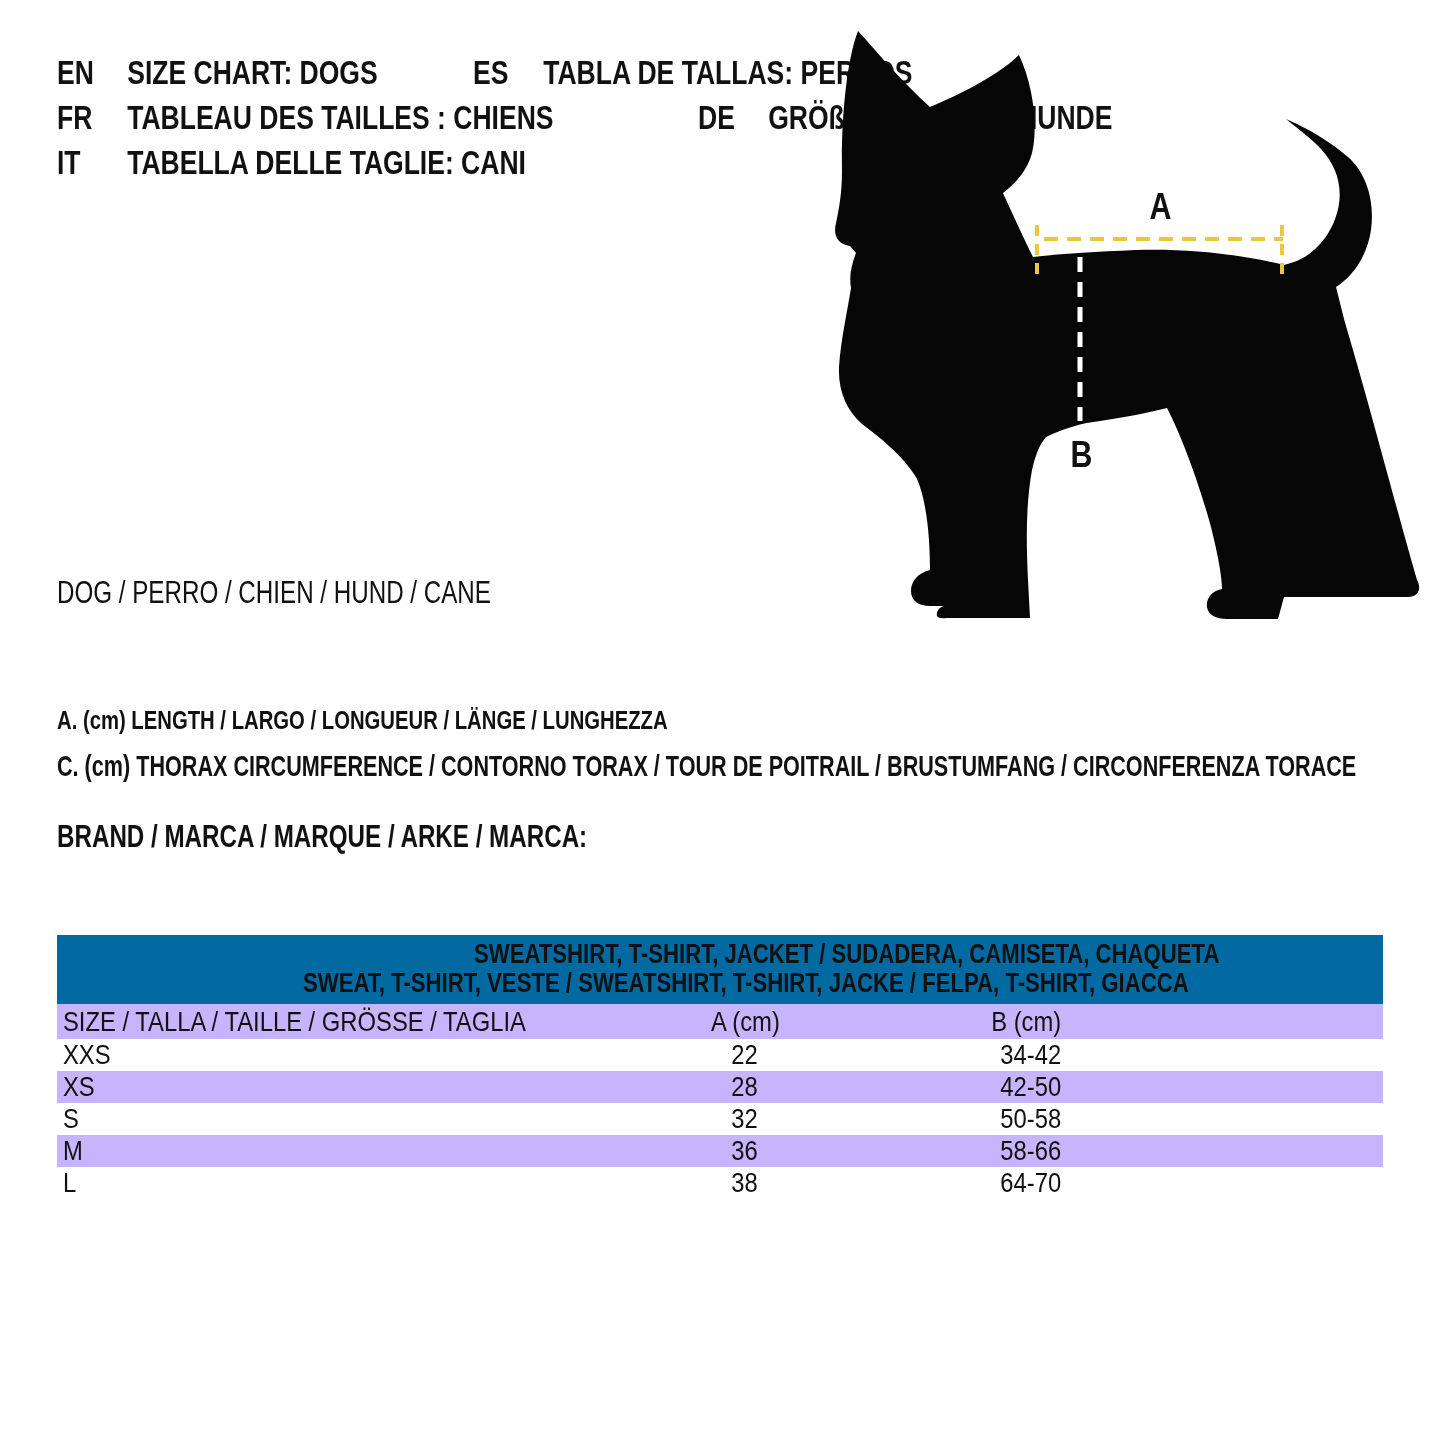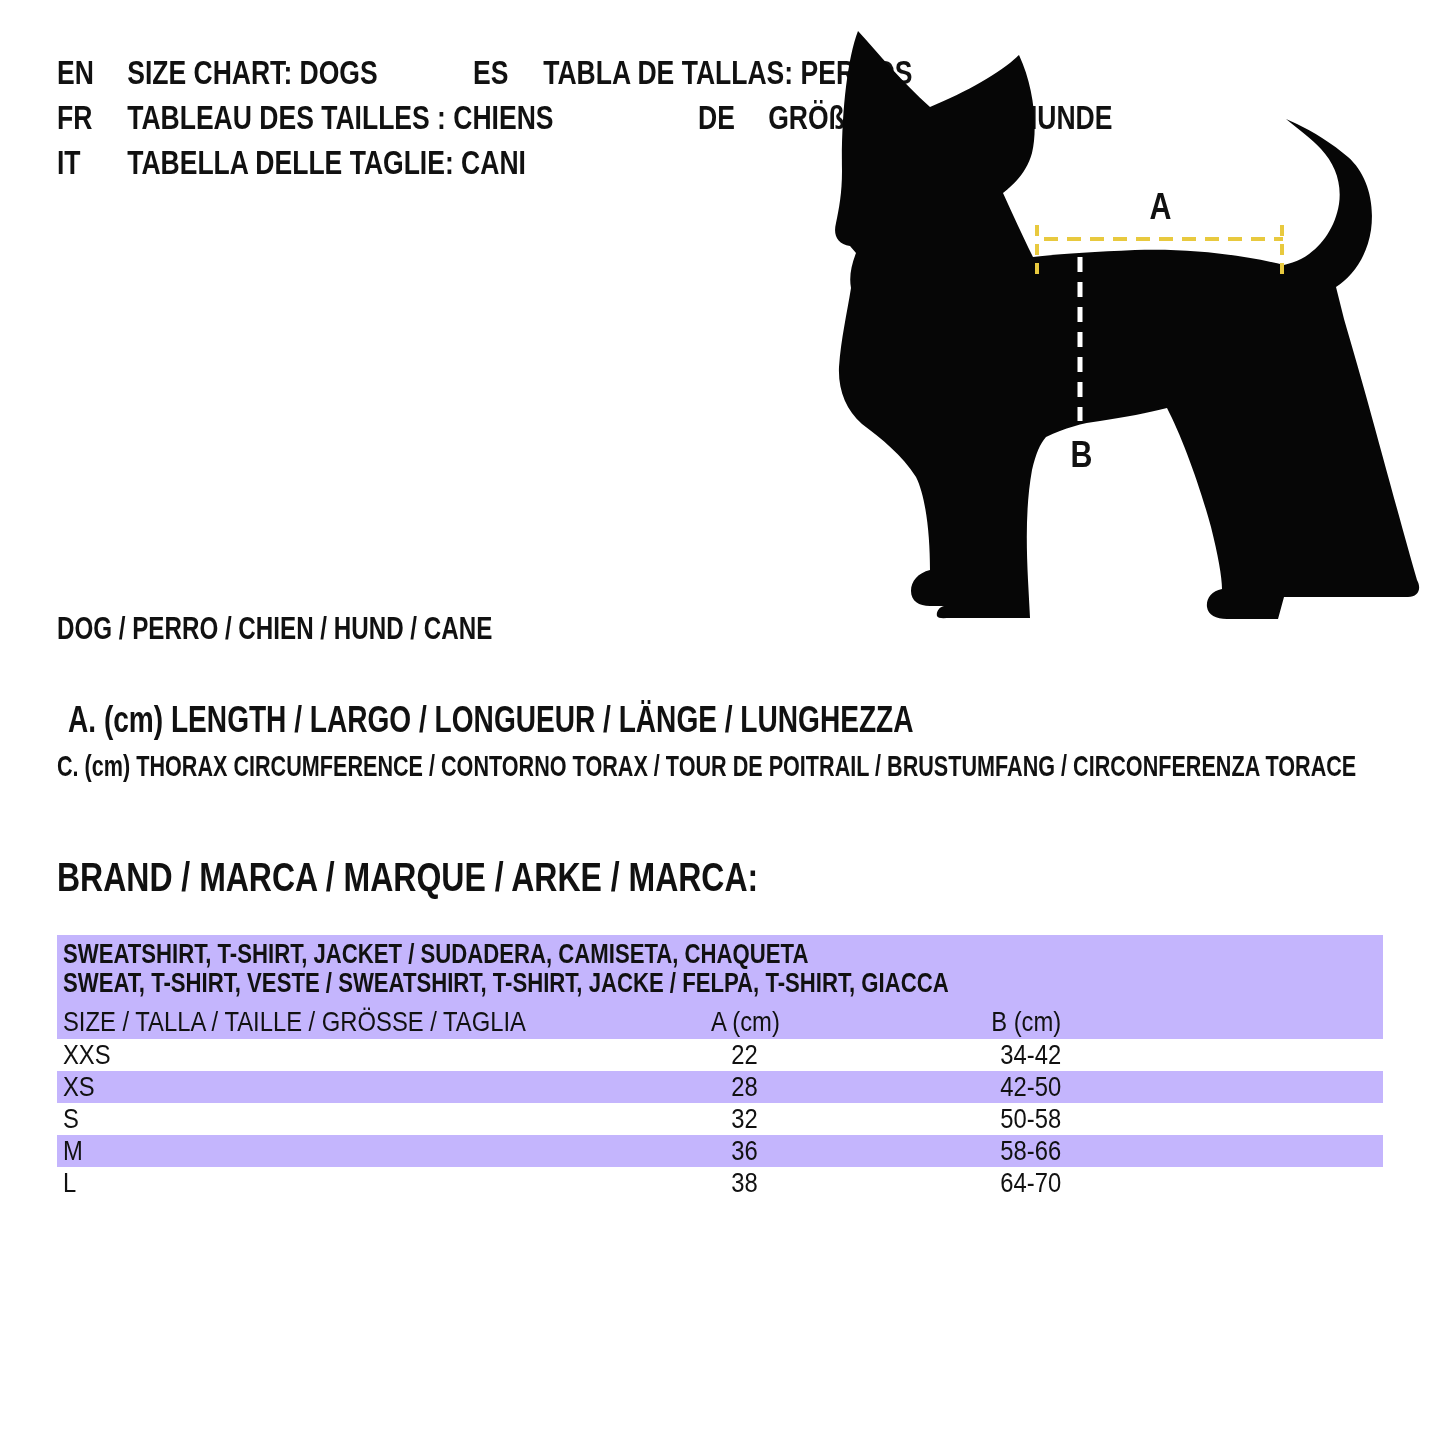--- a/index.html
+++ b/index.html
@@ -14,35 +14,35 @@
   .cx72{transform:scaleX(.72);}
   .cx82{transform:scaleX(.82);}
   .cx85{transform:scaleX(.85);}
   .cc{transform-origin:50% 50%;}
 
   
   .lang-block{position:absolute;left:57px;top:50px;}
   .lang-row{height:45px;line-height:45px;font-size:34px;font-weight:bold;}
   .lang-code{display:inline-block;width:90px;}
 
-  .dog-label{position:absolute;left:57px;top:575px;font-size:31px;font-weight:bold;line-height:36px;margin-top:36px;}
-  .measure-a{position:absolute;left:68px;top:702px;font-size:36px;font-weight:bold;line-height:36px;}
+  .dog-label{position:absolute;left:57px;top:575px;font-size:31px;font-weight:normal;line-height:36px;}
+  .measure-a{position:absolute;left:57px;top:702px;font-size:26px;font-weight:bold;line-height:36px;}
   .measure-c{position:absolute;left:57px;top:748px;font-size:30px;font-weight:bold;line-height:36px;}
-  .brand-line{position:absolute;left:57px;top:859px;font-size:41px;font-weight:bold;line-height:36px;}
+  .brand-line{position:absolute;left:57px;top:819px;font-size:31px;font-weight:bold;line-height:36px;}
 
   
   .dog-figure{position:absolute;left:820px;top:25px;width:625px;height:620px;}
   .marker{position:absolute;width:64px;text-align:center;font-size:37px;font-weight:bold;line-height:38px;}
   .marker .cond{transform-origin:50% 50%;}
   .marker-a{left:1128px;top:188px;}
   .marker-b{left:1049px;top:436px;}
 
   
   .size-table{position:absolute;left:57px;top:935px;width:1326px;}
-  .tbl-head{background:#c4b5fd;padding:5px 0 6px 6px;}
+  .tbl-head{background:#0369a1;padding:5px 0 6px 6px;text-align:right;}
   .tbl-head-line{display:block;font-size:27px;font-weight:bold;line-height:29px;}
   .trow{position:relative;height:32px;line-height:32px;font-size:28px;}
   .trow.cols{height:35px;line-height:35px;background:#c4b5fd;}
   .trow.alt{background:#c4b5fd;}
   .cell-size{position:absolute;left:6px;top:0;}
   .cell-a{position:absolute;left:554px;width:268px;top:0;text-align:center;}
   .cell-b{position:absolute;left:818px;width:192px;top:0;text-align:right;}
 </style>
 </head>
 <body>

